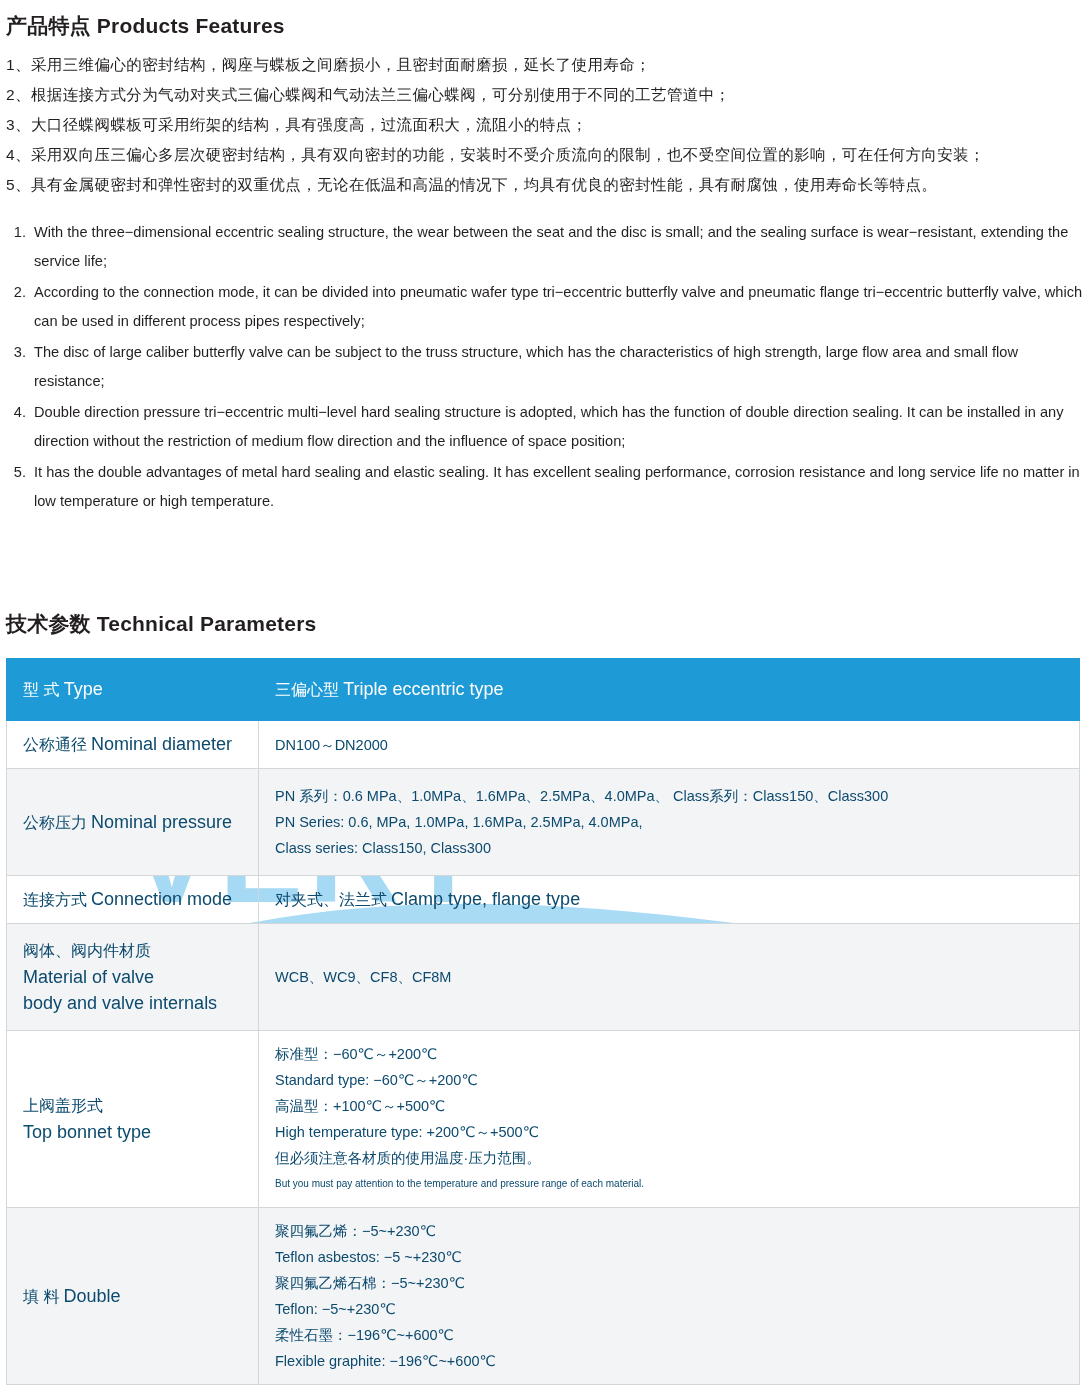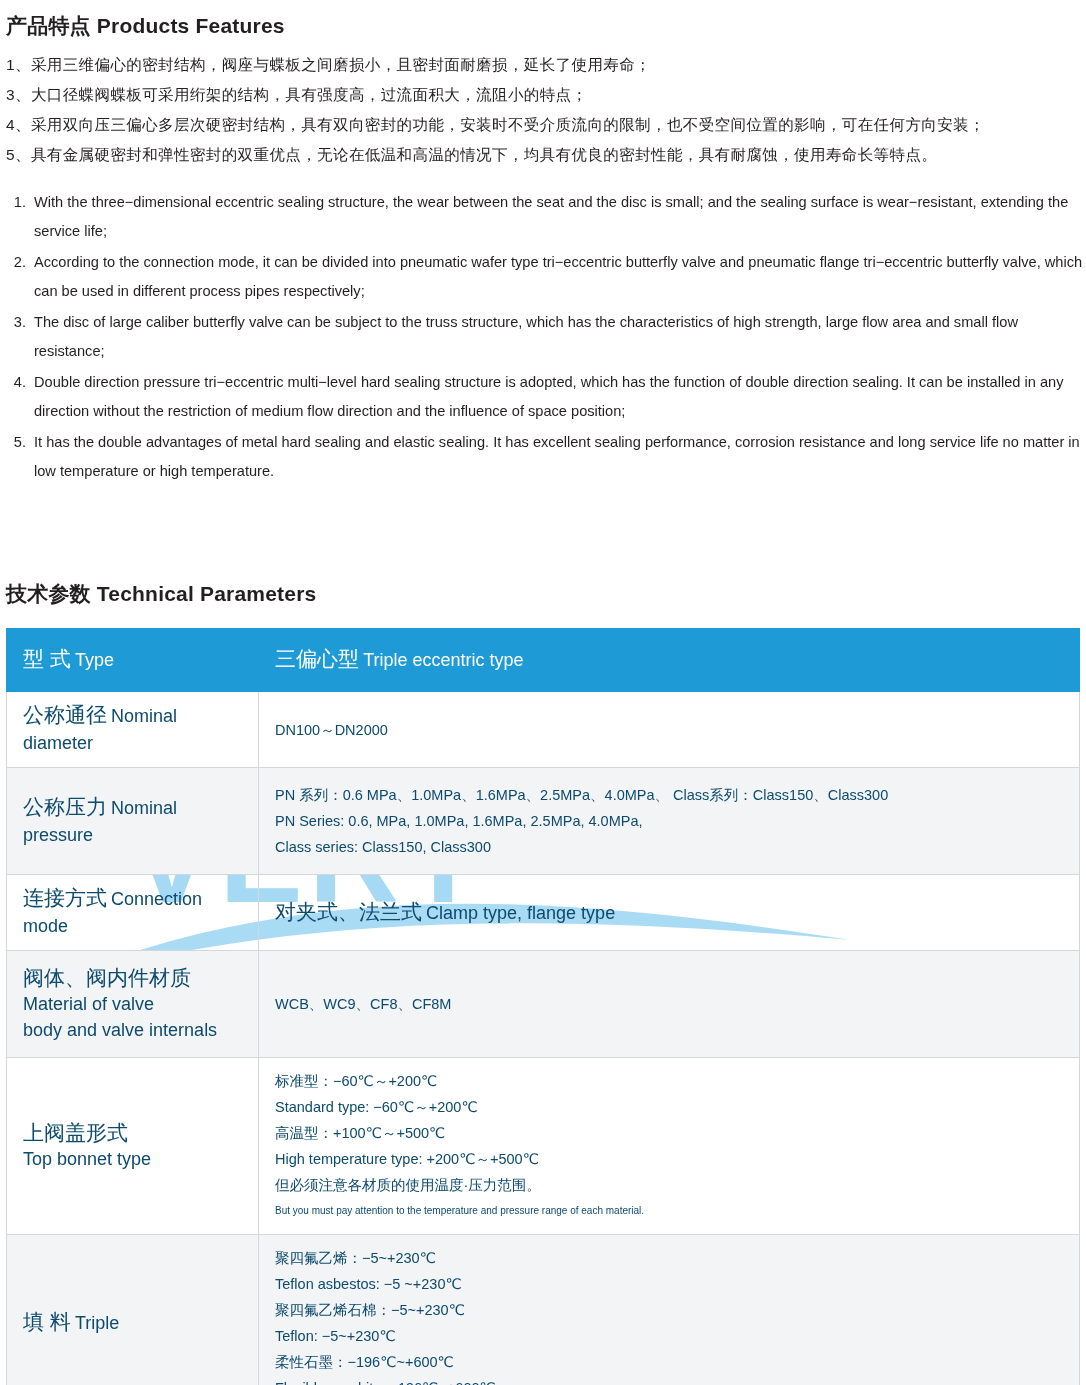--- a/index.html
+++ b/index.html
@@ -81,21 +81,21 @@
     color: #ffffff;
     font-size: 15px;
     padding-top: 17px;
     padding-bottom: 17px;
     border-color: #1e9ad6;
   }
   table.params tr.shade td {
     background: #f3f4f6;
   }
   .col-label { width: 252px; }
-  .cn-label { font-size: 21px; }
+  .cn-label { font-size: 16px; }
   .en-label { font-size: 18px; }
   .cell-line { display: block; }
   .two-col {
     display: flex;
     flex-direction: column;
   }
   .two-col .c1 { width: 290px; flex: none; }
   .two-col .c2 { flex: 1; }
   .row-tall td { height: 86px; }
 
@@ -127,20 +127,21 @@
 
 <div class="page">
 
   <h2 class="section-title">
     <span>产品特点</span>
     <span>Products Features</span>
   </h2>
 
   <ul class="cn-list">
     <li>1、采用三维偏心的密封结构，阀座与蝶板之间磨损小，且密封面耐磨损，延长了使用寿命；</li>
+    <li>2、根据连接方式分为气动对夹式三偏心蝶阀和气动法兰三偏心蝶阀，可分别使用于不同的工艺管道中；</li>
     <li>3、大口径蝶阀蝶板可采用绗架的结构，具有强度高，过流面积大，流阻小的特点；</li>
     <li>4、采用双向压三偏心多层次硬密封结构，具有双向密封的功能，安装时不受介质流向的限制，也不受空间位置的影响，可在任何方向安装；</li>
     <li>5、具有金属硬密封和弹性密封的双重优点，无论在低温和高温的情况下，均具有优良的密封性能，具有耐腐蚀，使用寿命长等特点。</li>
   </ul>
 
   <ol class="en-list">
     <li>With the three−dimensional eccentric sealing structure, the wear between the seat and the disc is small; and the sealing surface is wear−resistant, extending the service life;</li>
     <li>According to the connection mode, it can be divided into pneumatic wafer type tri−eccentric butterfly valve and pneumatic flange tri−eccentric butterfly valve, which can be used in different process pipes respectively;</li>
     <li>The disc of large caliber butterfly valve can be subject to the truss structure, which has the characteristics of high strength, large flow area and small flow resistance;</li>
     <li>Double direction pressure tri−eccentric multi−level hard sealing structure is adopted, which has the function of double direction sealing. It can be installed in any direction without the restriction of medium flow direction and the influence of space position;</li>
@@ -239,21 +240,21 @@
             <span class="c2">High temperature type: +200℃～+500℃</span>
           </span>
           <span class="cell-line">但必须注意各材质的使用温度·压力范围。</span>
           <span class="cell-line" style="font-size:10px">But you must pay attention to the temperature and pressure range of each material.</span>
         </td>
       </tr>
 
       <tr class="shade">
         <td>
           <span class="cn-label">填 料</span>
-          <span class="en-label">Triple</span>
+          <span class="en-label">Double</span>
         </td>
         <td>
           <span class="cell-line two-col">
             <span class="c1">聚四氟乙烯：−5~+230℃</span>
             <span class="c2">Teflon asbestos: −5 ~+230℃</span>
           </span>
           <span class="cell-line two-col">
             <span class="c1">聚四氟乙烯石棉：−5~+230℃</span>
             <span class="c2">Teflon: −5~+230℃</span>
           </span>

